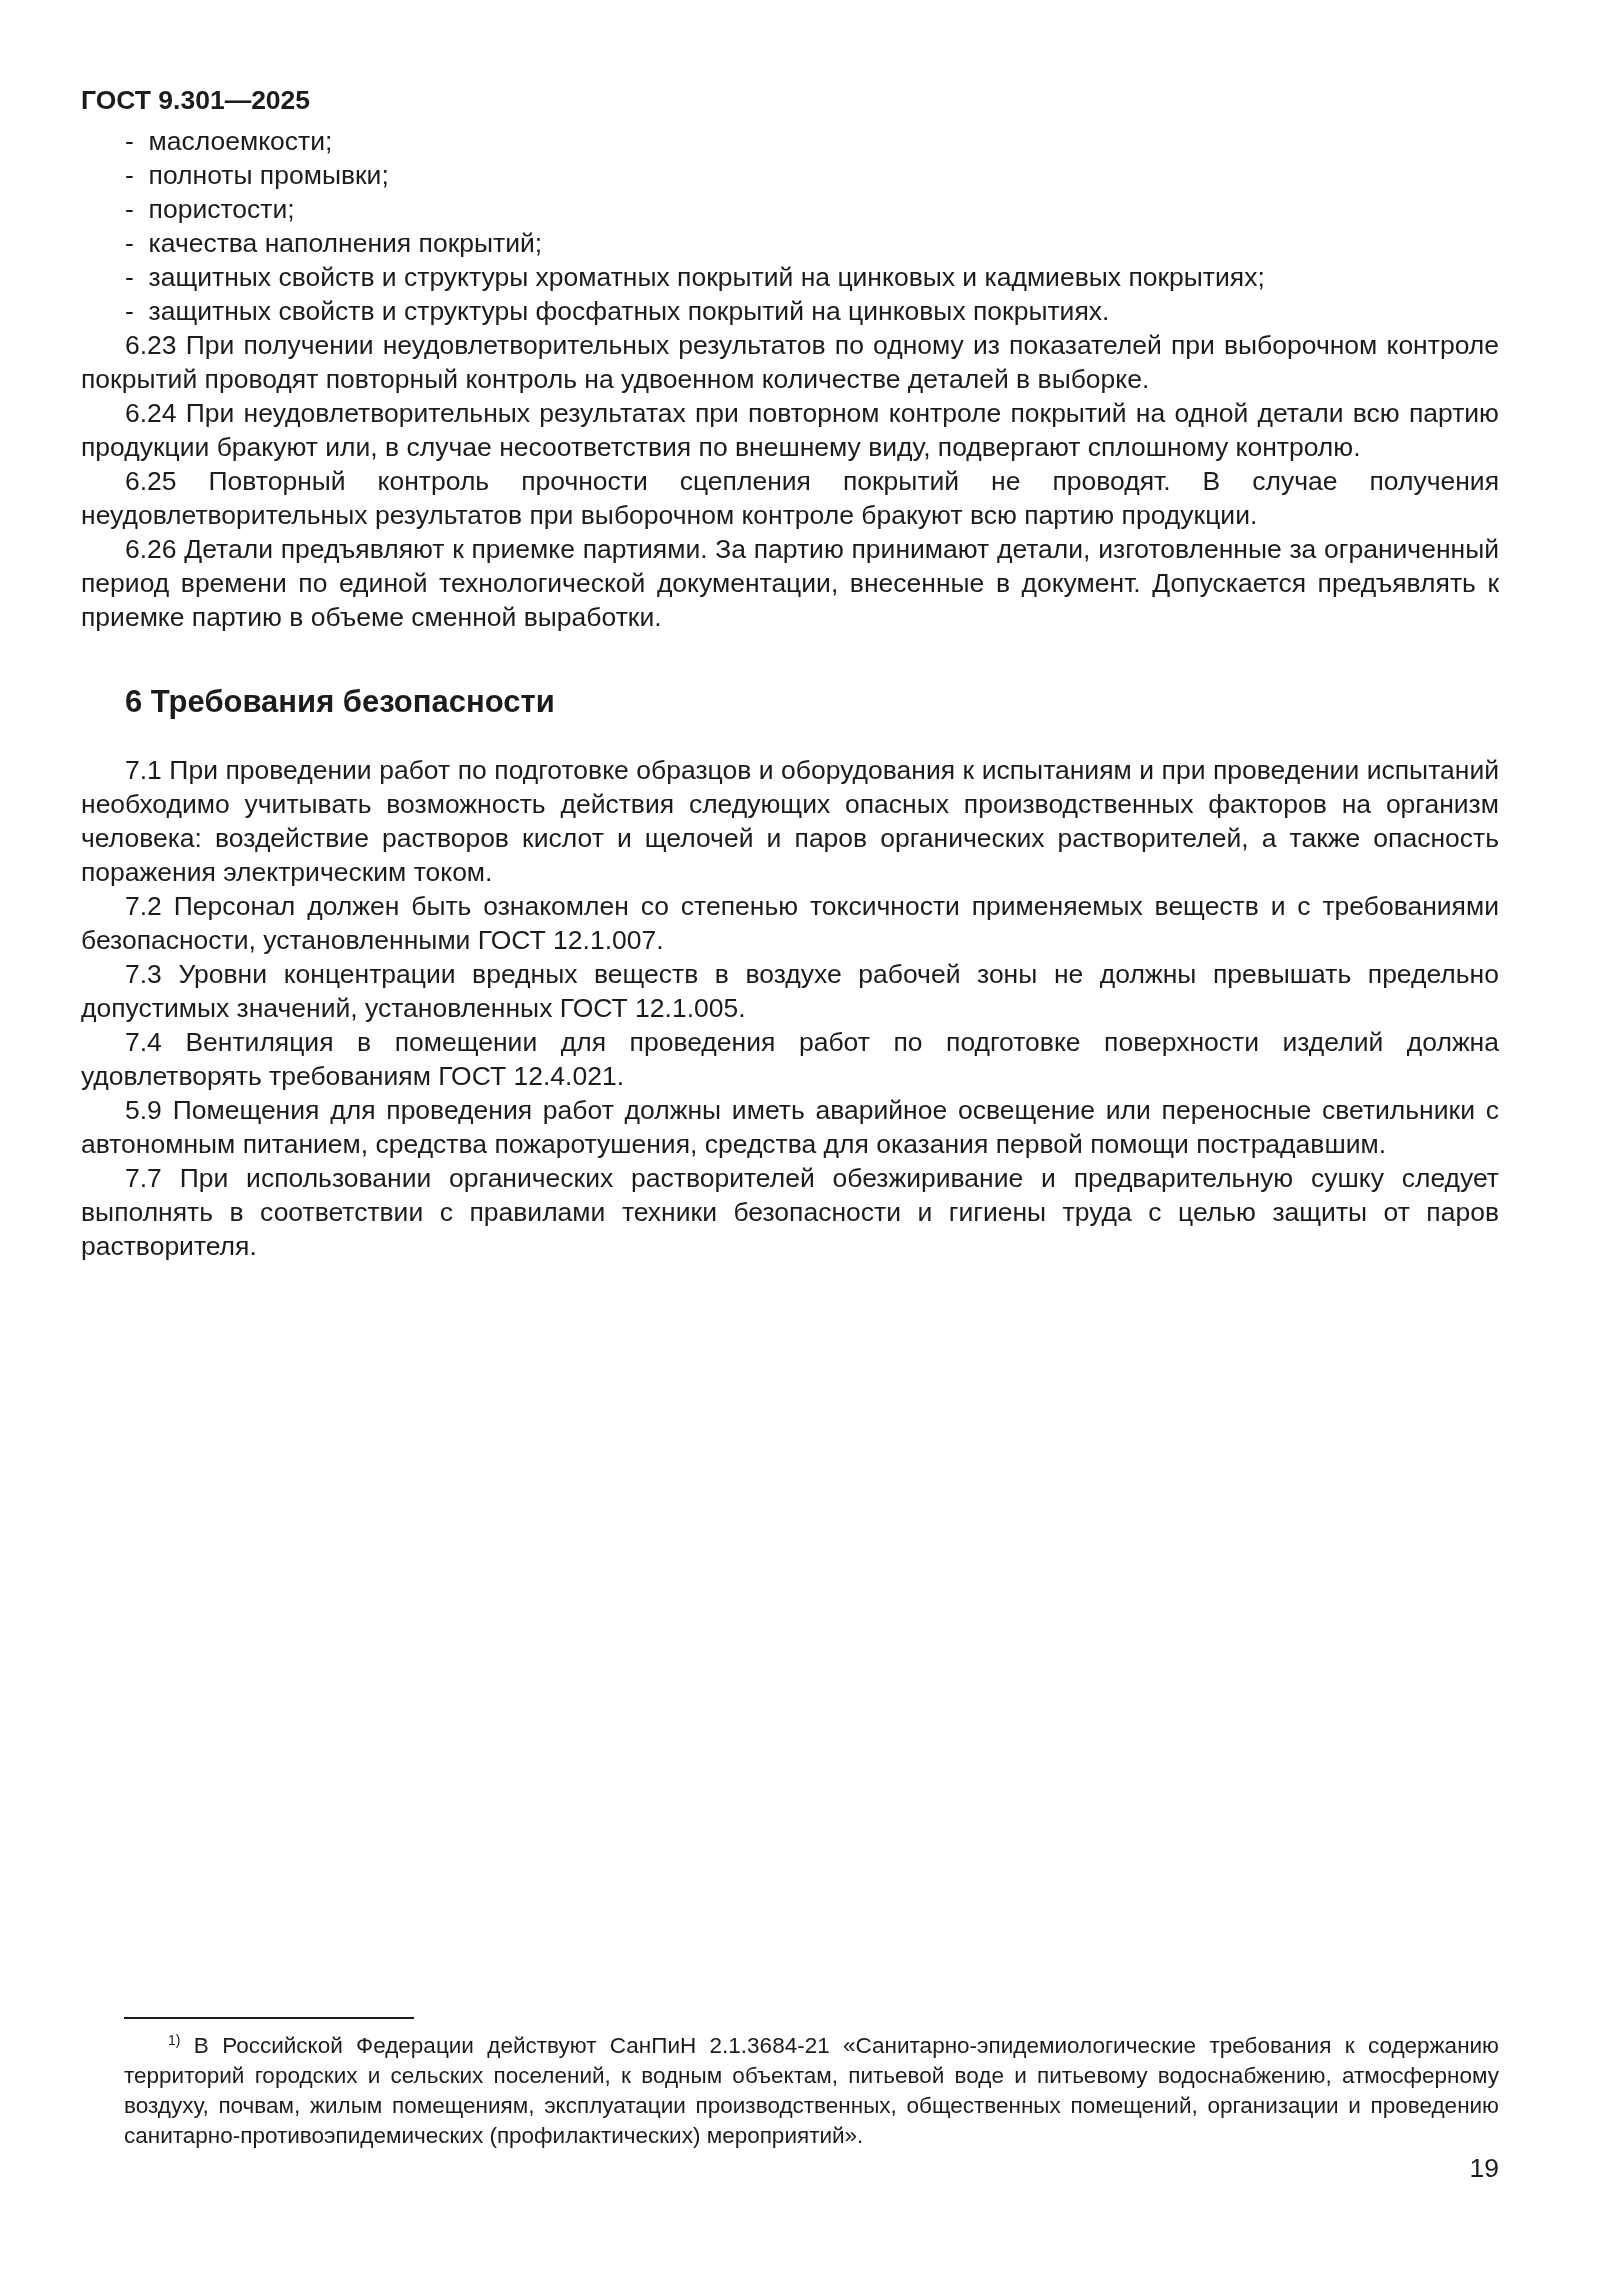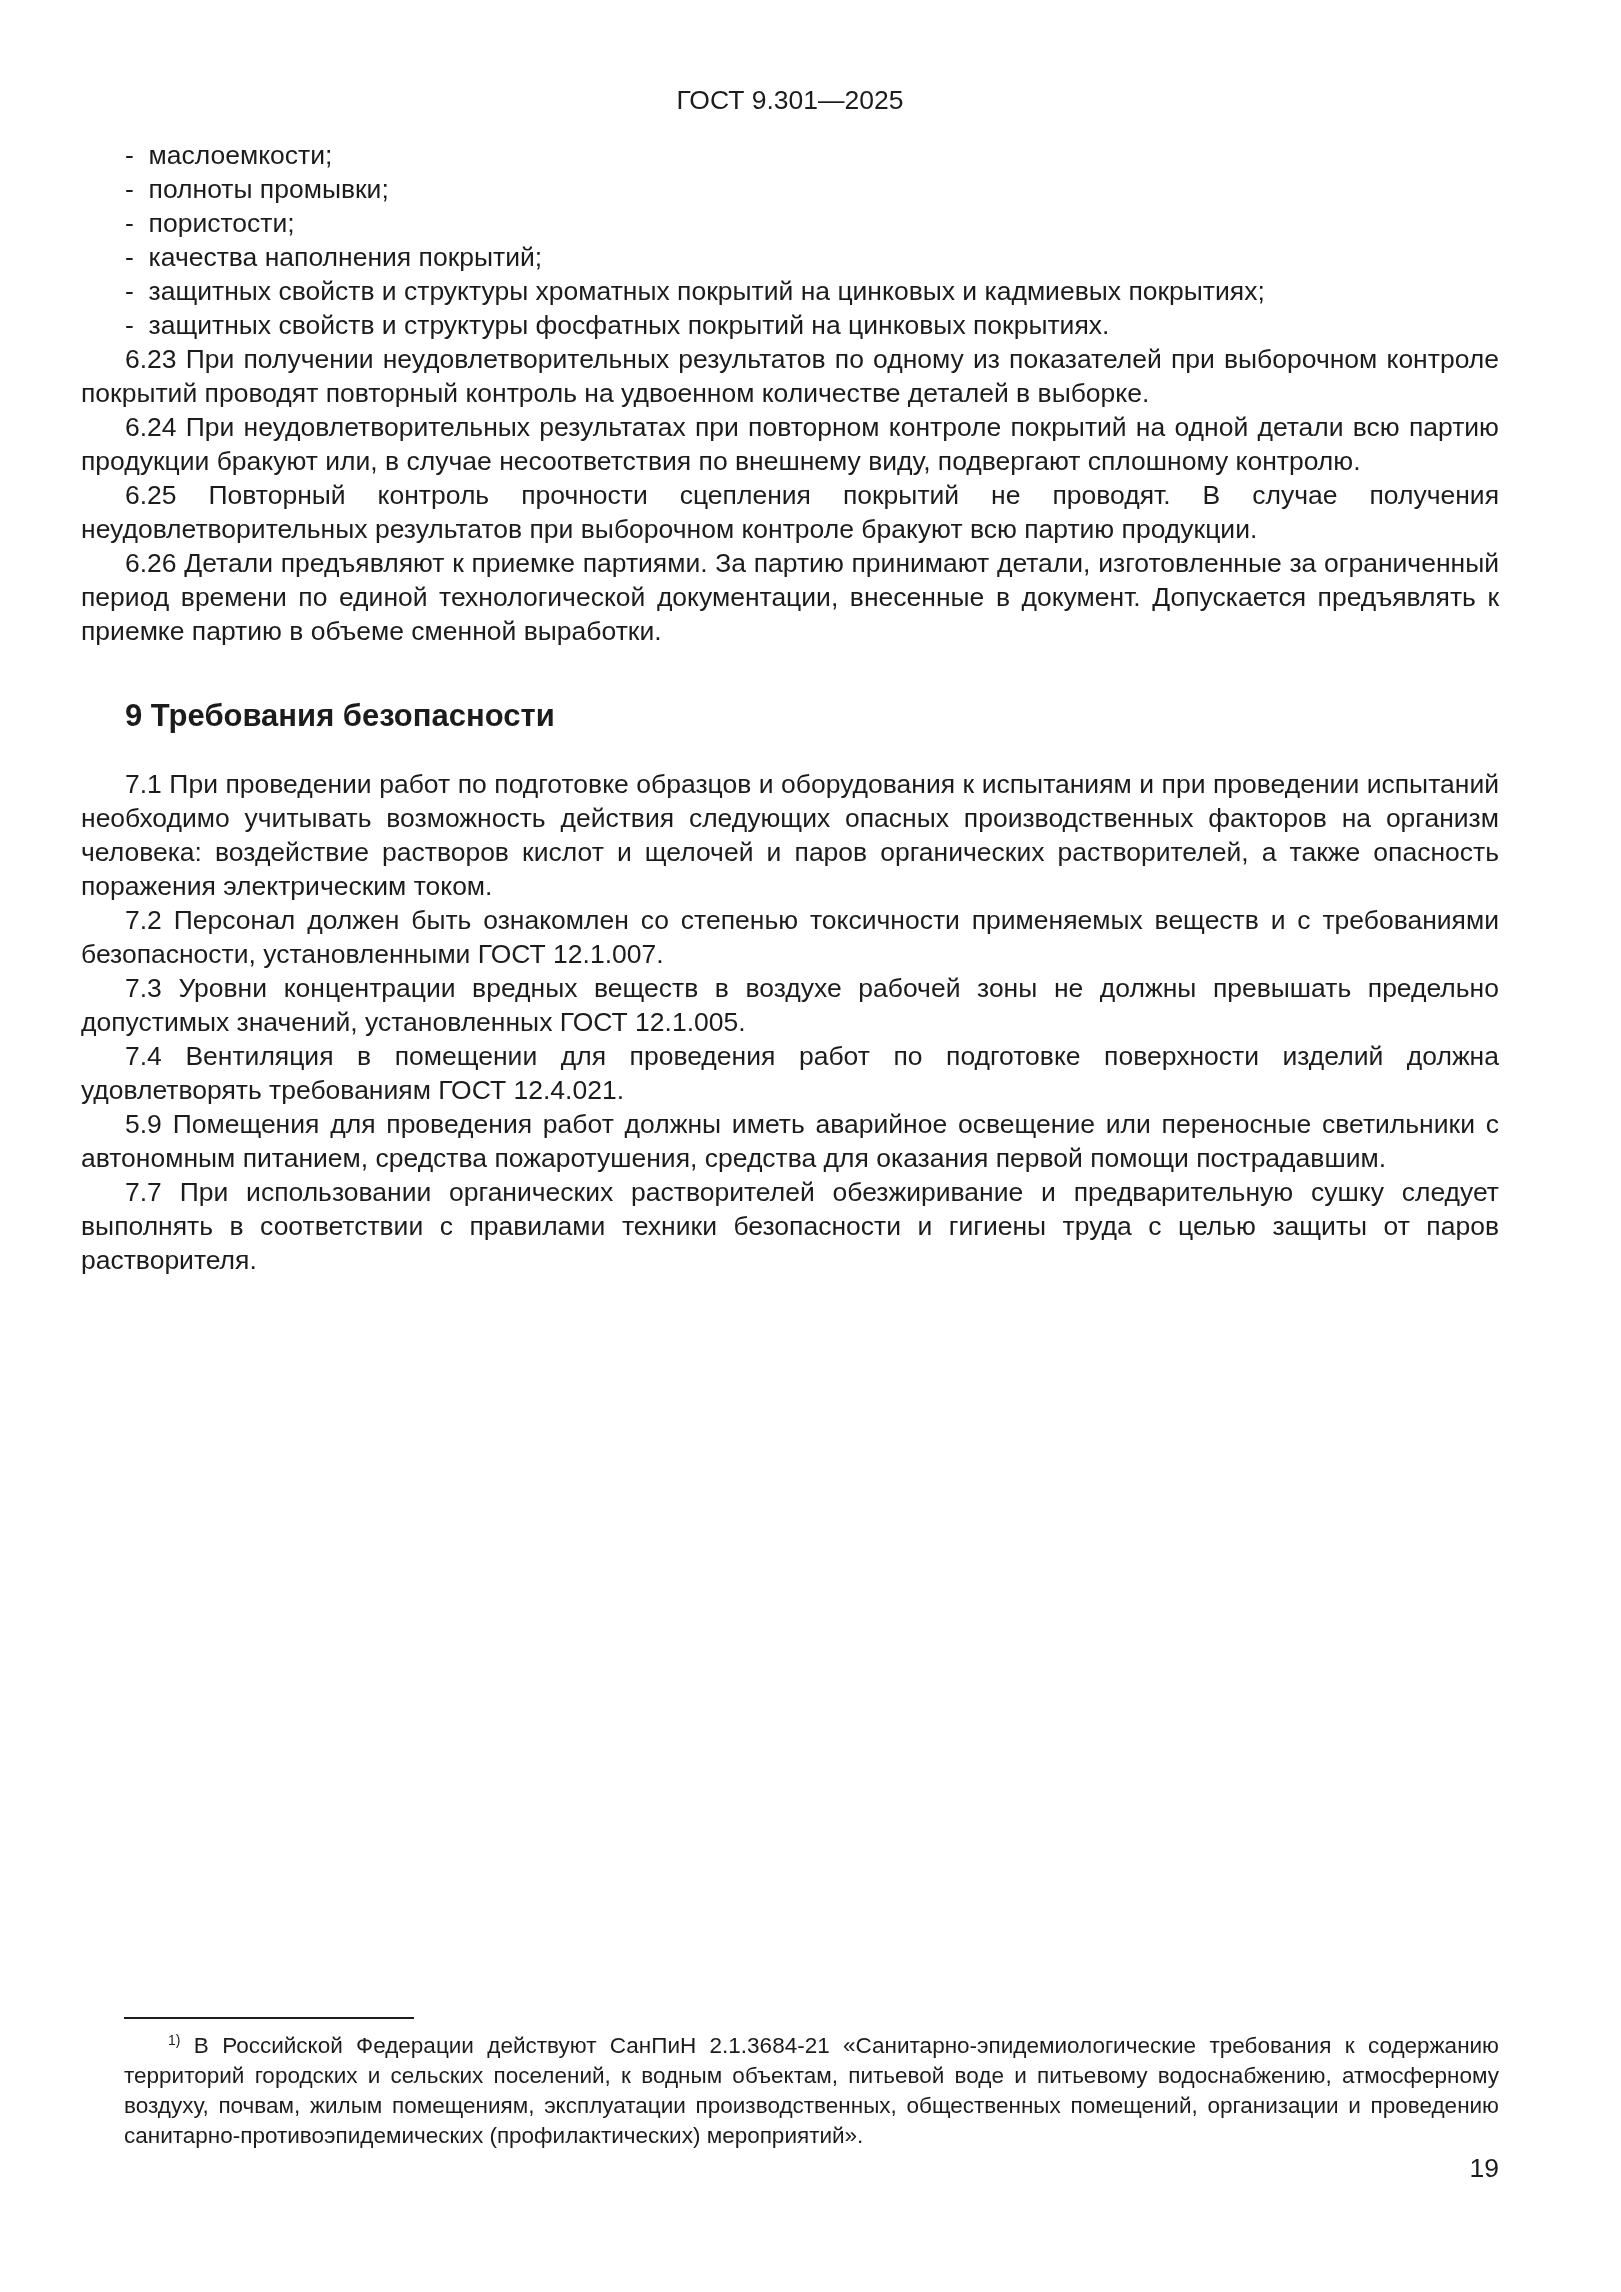--- a/index.html
+++ b/index.html
@@ -14,25 +14,25 @@
     box-sizing: border-box;
     background: #ffffff;
     color: #1c1c1c;
     font-family: "Liberation Sans", sans-serif;
     padding: 84px 122px 108px 81px;
     display: flex;
     flex-direction: column;
     overflow: hidden;
   }
   .page-header {
-    text-align: center;
+    text-align: left;
     font-size: 26.5px;
-    font-weight: normal;
+    font-weight: bold;
     line-height: 32px;
-    margin-bottom: 22px;
+    margin-bottom: 8px;
   }
   .content {
     width: 100%;
   }
   .para {
     margin: 0;
     font-size: 26.5px;
     line-height: 34px;
     text-indent: 44px;
     text-align: justify;
@@ -94,21 +94,21 @@
         <p class="para">-&nbsp;&nbsp;защитных свойств и структуры фосфатных покрытий на цинковых покрытиях.</p>
       </div>
 
     <div class="section-body">
         <p class="para">6.23 При получении неудовлетворительных результатов по одному из показателей при выборочном контроле покрытий проводят повторный контроль на удвоенном количестве деталей в выборке.</p>
         <p class="para">6.24 При неудовлетворительных результатах при повторном контроле покрытий на одной детали всю партию продукции бракуют или, в случае несоответствия по внешнему виду, подвергают сплошному контролю.</p>
         <p class="para">6.25 Повторный контроль прочности сцепления покрытий не проводят. В случае получения неудовлетворительных результатов при выборочном контроле бракуют всю партию продукции.</p>
         <p class="para">6.26 Детали предъявляют к приемке партиями. За партию принимают детали, изготовленные за ограниченный период времени по единой технологической документации, внесенные в документ. Допускается предъявлять к приемке партию в объеме сменной выработки.</p>
       </div>
 
-    <h2 class="section-heading">9 Требования безопасности</h2>
+    <h2 class="section-heading">6 Требования безопасности</h2>
 
     <div class="section-body">
         <p class="para">7.1 При проведении работ по подготовке образцов и оборудования к испытаниям и при проведении испытаний необходимо учитывать возможность действия следующих опасных производственных факторов на организм человека: воздействие растворов кислот и щелочей и паров органических растворителей, а также опасность поражения электрическим током.</p>
         <p class="para">7.2 Персонал должен быть ознакомлен со степенью токсичности применяемых веществ и с требованиями безопасности, установленными ГОСТ 12.1.007.</p>
         <p class="para">7.3 Уровни концентрации вредных веществ в воздухе рабочей зоны не должны превышать предельно допустимых значений, установленных ГОСТ 12.1.005.</p>
         <p class="para">7.4 Вентиляция в помещении для проведения работ по подготовке поверхности изделий должна удовлетворять требованиям ГОСТ 12.4.021.</p>
         <p class="para">5.9 Помещения для проведения работ должны иметь аварийное освещение или переносные светильники с автономным питанием, средства пожаротушения, средства для оказания первой помощи пострадавшим.</p>
         <p class="para">7.7 При использовании органических растворителей обезжиривание и предварительную сушку следует выполнять в соответствии с правилами техники безопасности и гигиены труда с целью защиты от паров растворителя.</p>
       </div>
 

